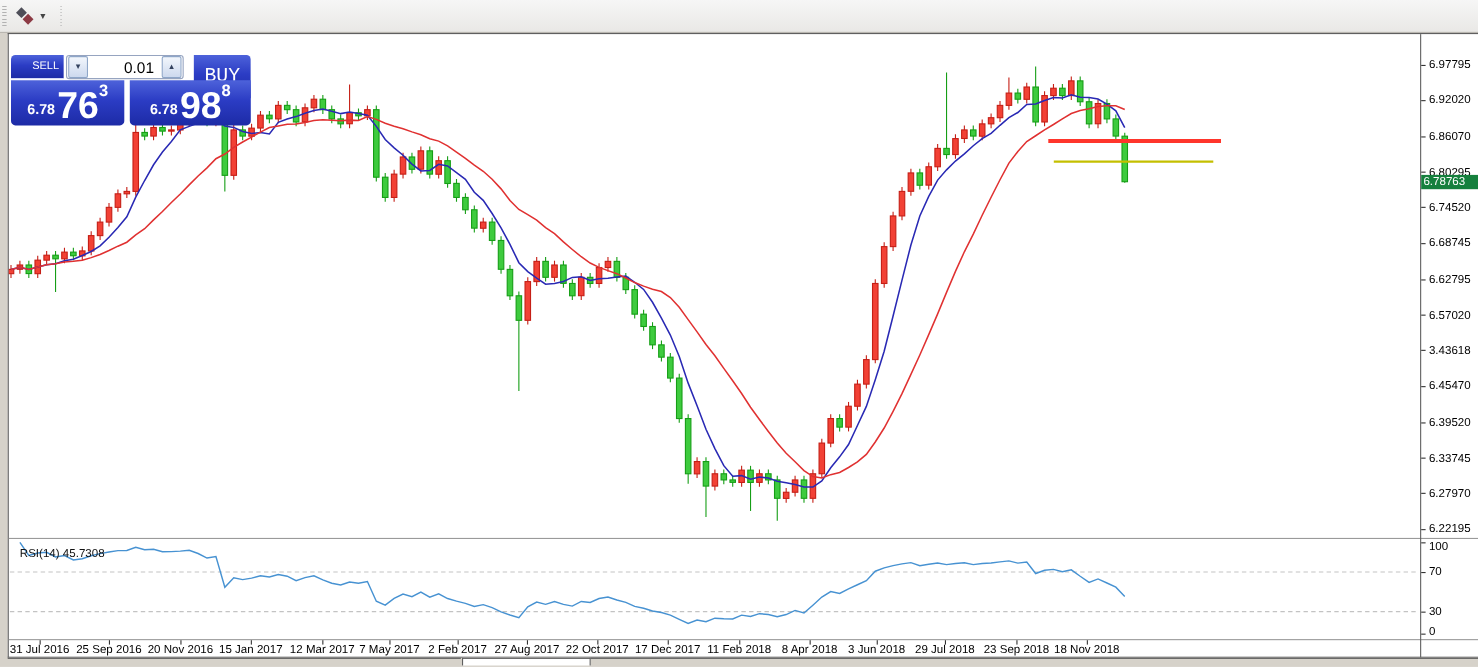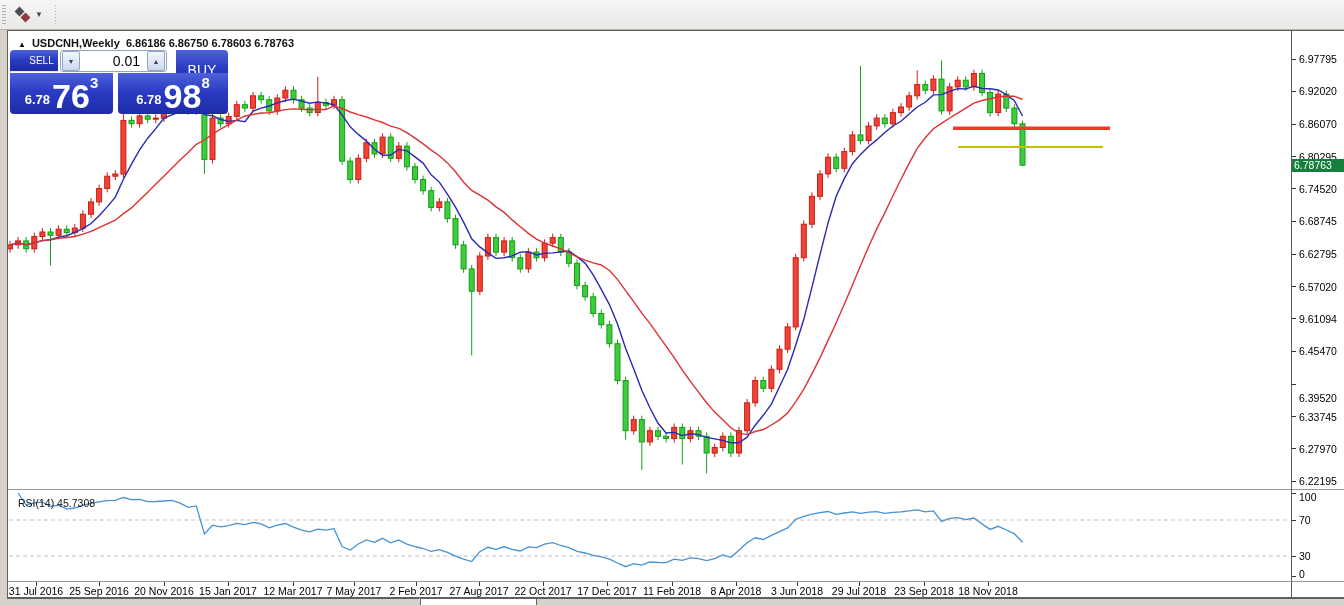--- a/index.html
+++ b/index.html
@@ -32,22 +32,22 @@
   #chart-title .tri{font-size:8px;margin-right:6px;}
   #rsi-title{position:absolute;left:18px;top:497px;font-size:10.5px;color:#111;z-index:4;}
 
   
   #trade-panel{position:absolute;left:10px;top:50px;width:218px;height:64px;z-index:5;font-family:"Liberation Sans",sans-serif;}
   .blue{background:linear-gradient(180deg,#4d62da 0%,#2b3cc4 45%,#1d2ba6 100%);}
   #sell-btn{position:absolute;left:0;top:0;width:48px;height:22px;border-radius:4px 0 0 0;
     color:#fff;font-size:10px;display:flex;align-items:center;justify-content:center;
     border-bottom:1px solid rgba(255,255,255,.85);box-sizing:border-box;padding-left:15px;}
   #buy-btn{position:absolute;left:166px;top:0;width:52px;height:40px;border-radius:0 4px 0 0;
-    color:#fff;font-size:14px;display:flex;align-items:center;justify-content:center;
-    border-bottom:1px solid rgba(255,255,255,.85);box-sizing:border-box;}
+    color:#fff;font-size:18px;display:flex;align-items:center;justify-content:center;
+    border-bottom:1px solid rgba(255,255,255,.85);box-sizing:border-box;font-family:Liberation Mono, monospace;}
   #lot-control{position:absolute;left:50px;top:0;width:107px;height:22px;background:#fff;
     border:1px solid #96a4c0;border-radius:3px;box-sizing:border-box;display:flex;align-items:center;}
   .spin{width:16px;height:18px;margin:1px;border:1px solid #8ea6c8;border-radius:2px;
     background:linear-gradient(180deg,#f2f6fc,#cdd9ee);font-size:7px;color:#33425e;
     display:flex;align-items:center;justify-content:center;}
   #lot-value{flex:1;text-align:right;font-size:14px;color:#000;padding-right:6px;}
   .price-box{position:absolute;top:23px;height:41px;color:#fff;display:flex;align-items:flex-end;justify-content:center;padding-bottom:3px;box-sizing:border-box;}
   #sell-price{left:0;width:103px;border-radius:0 0 4px 4px;}
   #buy-price{left:108px;width:110px;border-radius:0 0 4px 4px;}
   .p-small{font-size:13px;font-weight:700;margin:0 2px 4px 0;}
@@ -350,23 +350,20 @@
   <svg id="rsi-svg" width="1283" height="91" viewBox="8 490 1283 91" style="left:8px;top:490px;">
       <line x1="9" x2="1290" y1="520" y2="520" stroke="#c3c3c3" stroke-width="1" stroke-dasharray="4 3"></line>
       <line x1="9" x2="1290" y1="556" y2="556" stroke="#c3c3c3" stroke-width="1" stroke-dasharray="4 3"></line>
       <polyline points="18.1,493.0 26.2,505.0 34.3,502.8 42.4,502.1 50.5,506.3 58.6,505.1 66.7,509.1 74.8,508.0 82.9,505.2 91.0,503.3 99.1,501.8 107.2,500.6 115.3,500.4 123.4,497.5 131.5,499.7 139.6,499.3 147.7,501.6 155.8,501.5 163.9,501.0 172.0,500.3 180.1,503.2 188.2,507.3 196.3,505.9 204.4,533.9 212.5,525.2 220.6,526.9 228.7,525.6 236.8,523.4 244.9,524.6 253.0,522.3 261.1,523.8 269.2,527.9 277.3,525.1 285.4,523.5 293.5,527.1 301.6,530.2 309.7,531.8 317.8,529.1 325.9,530.2 334.0,528.7 342.1,546.6 350.2,550.1 358.3,544.0 366.4,540.0 374.5,542.4 382.6,538.3 390.7,542.9 398.8,539.9 406.9,544.1 415.0,546.5 423.1,548.5 431.2,551.3 439.3,549.7 447.4,552.4 455.5,556.2 463.6,559.1 471.7,561.5 479.8,551.7 487.9,547.3 496.0,549.4 504.1,546.8 512.2,549.4 520.3,551.0 528.4,546.8 536.5,547.7 544.6,544.1 552.7,542.7 560.8,545.5 568.9,547.6 577.0,551.3 585.1,553.0 593.2,555.4 601.3,556.8 609.4,559.2 617.5,563.0 625.6,566.7 633.7,563.6 641.8,565.2 649.9,562.0 658.0,562.5 666.1,562.7 674.2,559.2 682.3,560.4 690.4,557.9 698.5,558.6 706.6,560.6 714.7,558.7 722.8,554.9 730.9,557.3 739.0,550.2 747.1,542.8 755.2,537.8 763.3,539.5 771.4,535.4 779.5,531.6 787.6,527.9 795.7,519.3 803.8,516.3 811.9,514.2 820.0,512.6 828.1,511.5 836.2,514.3 844.3,513.0 852.4,511.8 860.5,513.3 868.6,512.2 876.7,511.6 884.8,513.3 892.9,512.3 901.0,511.8 909.1,510.8 917.2,509.9 925.3,511.9 933.4,510.9 941.5,521.4 949.6,518.4 957.7,517.6 965.8,519.7 973.9,518.0 982.0,523.9 990.1,529.4 998.2,526.3 1006.3,530.0 1014.4,533.8 1022.5,542.2" fill="none" stroke="#4792d2" stroke-width="1.3"></polyline>
     </svg>
 
   <div class="pane-sep" style="top:489px;"></div>
   <div class="pane-sep" style="top:581px;"></div>
   <div id="vaxis-line"></div>
 
-  <div id="chart-title">
-    <span class="tri">▲</span><span>USDCNH,Weekly</span>&nbsp;&nbsp;<span>6.86186 6.86750 6.78603 6.78763</span>
-  </div>
 
   <div id="rsi-title">
     <span>RSI(14)</span>
     <span>45.7308</span>
   </div>
 
   <div id="trade-panel">
     <div id="sell-btn" class="blue">SELL</div>
     <div id="lot-control">
       <div class="spin">
@@ -401,25 +398,25 @@
       <div class="ax-label" style="left: 1299px; top: 151px;">6.80295</div>
       <div class="ax-dash" style="left: 1292px; top: 188px;"></div>
       <div class="ax-label" style="left: 1299px; top: 183px;">6.74520</div>
       <div class="ax-dash" style="left: 1292px; top: 221px;"></div>
       <div class="ax-label" style="left: 1299px; top: 215px;">6.68745</div>
       <div class="ax-dash" style="left: 1292px; top: 254px;"></div>
       <div class="ax-label" style="left: 1299px; top: 248px;">6.62795</div>
       <div class="ax-dash" style="left: 1292px; top: 286px;"></div>
       <div class="ax-label" style="left: 1299px; top: 281px;">6.57020</div>
       <div class="ax-dash" style="left: 1292px; top: 318px;"></div>
-      <div class="ax-label" style="left: 1299px; top: 313px;">9.61094</div>
+      <div class="ax-label" style="left: 1299px; top: 313px;">3.43618</div>
       <div class="ax-dash" style="left: 1292px; top: 351px;"></div>
       <div class="ax-label" style="left: 1299px; top: 345px;">6.45470</div>
       <div class="ax-dash" style="left: 1292px; top: 384px;"></div>
-      <div class="ax-label" style="left: 1299px; top: 392px;">6.39520</div>
+      <div class="ax-label" style="left: 1299px; top: 378px;">6.39520</div>
       <div class="ax-dash" style="left: 1292px; top: 416px;"></div>
       <div class="ax-label" style="left: 1299px; top: 411px;">6.33745</div>
       <div class="ax-dash" style="left: 1292px; top: 448px;"></div>
       <div class="ax-label" style="left: 1299px; top: 443px;">6.27970</div>
       <div class="ax-dash" style="left: 1292px; top: 481px;"></div>
       <div class="ax-label" style="left: 1299px; top: 475px;">6.22195</div>
     </div>
   <div id="rsi-axis">
       <div class="ax-dash" style="left: 1292px; top: 493px;"></div>
       <div class="ax-label" style="left: 1299px; top: 491px;">100</div>

